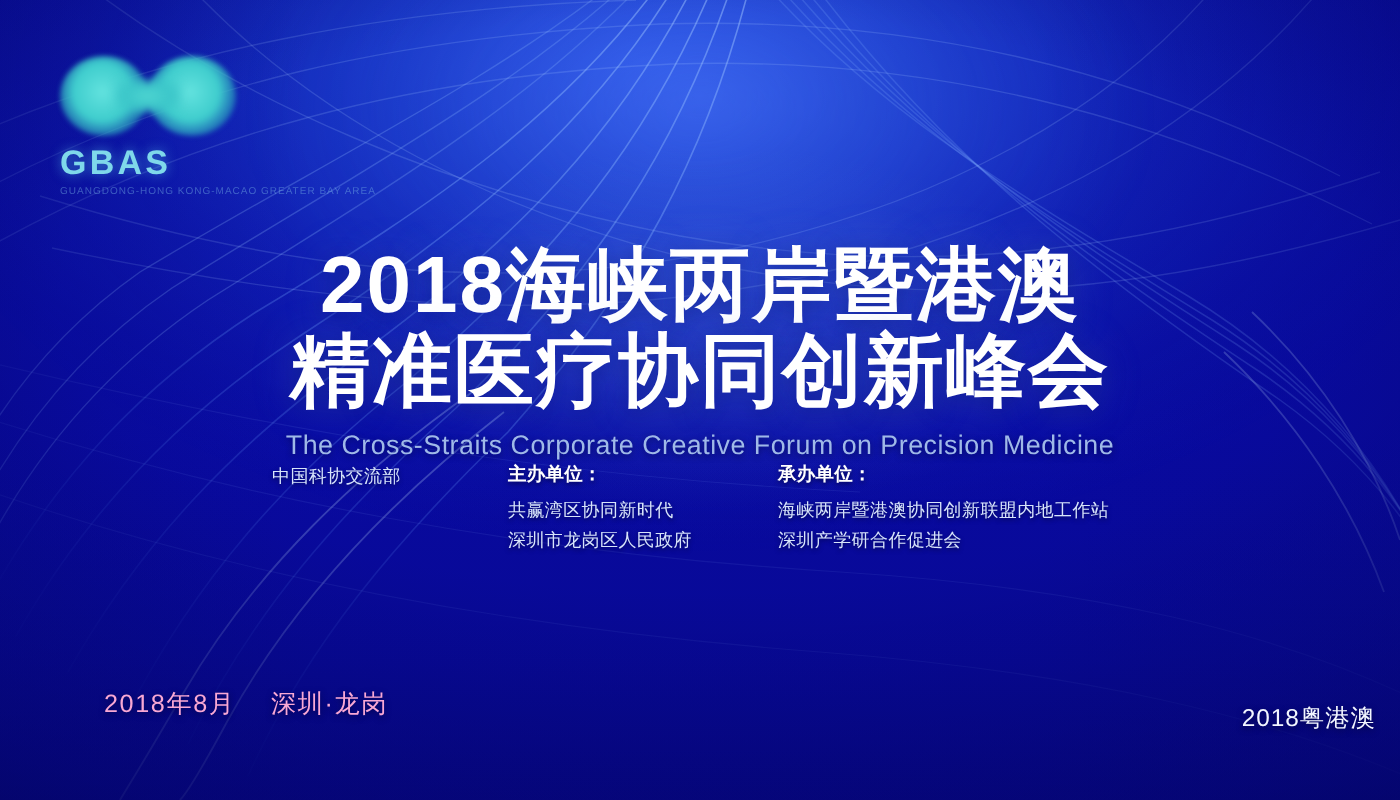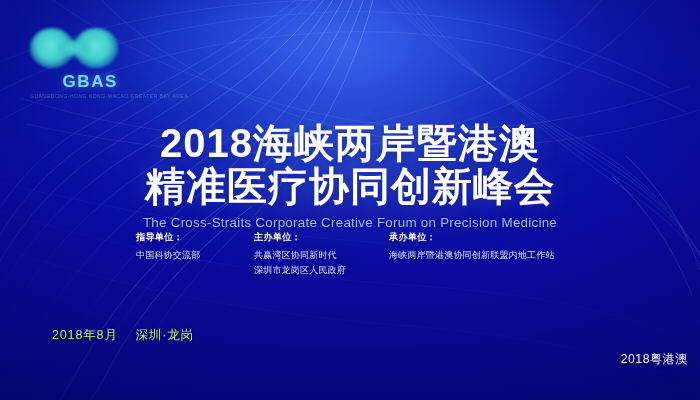--- a/index.html
+++ b/index.html
@@ -54,21 +54,21 @@
     height: 46%;
     background: radial-gradient(ellipse at center, rgba(120,170,255,0.14) 0%, rgba(0,0,0,0) 70%);
   }
 
   
   .logo-block {
     position: absolute;
     left: 30px;
     top: 26px;
     width: 88px;
-    text-align: right;
+    text-align: left;
   }
   .logo-mark {
     position: relative;
     width: 88px;
     height: 44px;
     margin: 0 auto;
   }
   .logo-mark .blob {
     position: absolute;
     top: 2px;
@@ -170,23 +170,23 @@
     color: #d7e4fb;
     line-height: 1.62;
     letter-spacing: 0.2px;
     text-shadow: 0 1px 2px rgba(0,0,30,0.55);
   }
 
   
   .footer-left {
     position: absolute;
     left: 52px;
-    bottom: 56px;
+    bottom: 39px;
     font-size: 12.6px;
-    color: #bef264;
+    color: #f9a8d4;
     letter-spacing: 0.8px;
     white-space: nowrap;
     text-shadow: 0 1px 3px rgba(0,0,25,0.55);
   }
   .footer-left .gap { display: inline-block; width: 9px; }
   .footer-right {
     position: absolute;
     right: 12px;
     bottom: 31px;
     text-align: left;
@@ -304,31 +304,31 @@
 
 
   <div class="title-wrap">
     <div class="title-line">2018海峡两岸暨港澳</div>
     <div class="title-line">精准医疗协同创新峰会</div>
     <div class="subtitle-en">The Cross-Straits Corporate Creative Forum on Precision Medicine</div>
   </div>
 
   <div class="orgs">
     <div class="org-col c1">
-      <div class="org-head">指导单位：</div>
       <div class="org-item">中国科协交流部</div>
     </div>
     <div class="org-col c2">
       <div class="org-head">主办单位：</div>
       <div class="org-item">共赢湾区协同新时代</div>
       <div class="org-item">深圳市龙岗区人民政府</div>
     </div>
     <div class="org-col c3">
       <div class="org-head">承办单位：</div>
       <div class="org-item">海峡两岸暨港澳协同创新联盟内地工作站</div>
+      <div class="org-item">深圳产学研合作促进会</div>
     </div>
   </div>
 
   <div class="footer-left">
     <span>2018年8月</span>
     <span class="gap"></span>
     <span>深圳·龙岗</span>
   </div>
 
   <div class="footer-right">

